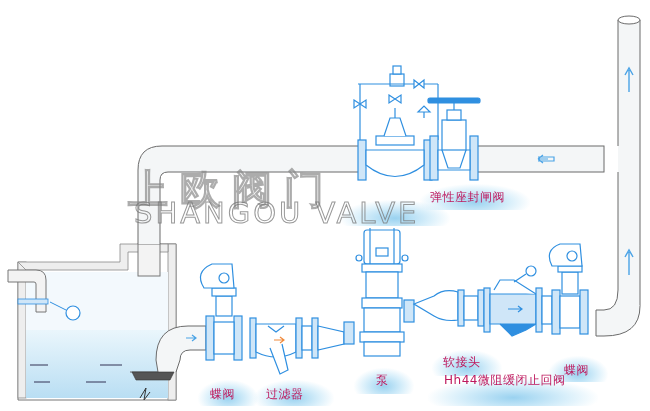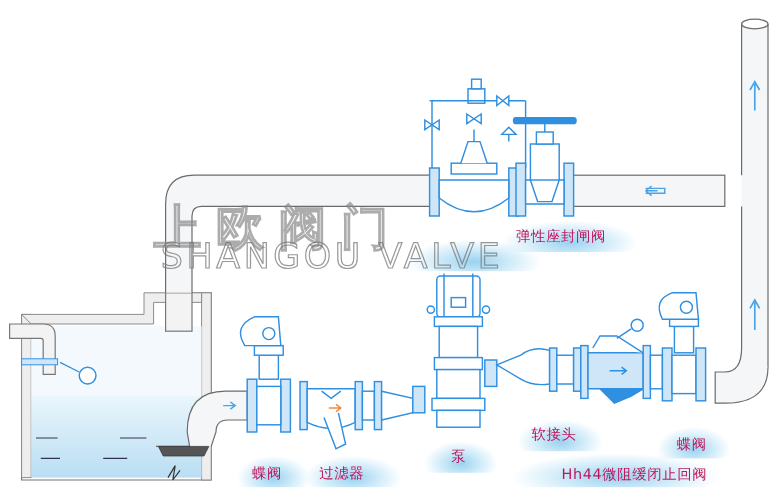--- a/index.html
+++ b/index.html
@@ -184,15 +184,15 @@
 <div class="cloud" style="left:432px;top:350px;width:70px;height:26px;"></div>
 <div class="cloud" style="left:548px;top:356px;width:60px;height:26px;"></div>
 <div class="cloud" style="left:428px;top:378px;width:170px;height:28px;"></div>
 
 <div class="label" style="left:430px;top:189px;">弹性座封闸阀</div>
 <div class="label" style="left:210px;top:386px;">蝶阀</div>
 <div class="label" style="left:266px;top:386px;">过滤器</div>
 <div class="label" style="left:376px;top:372px;">泵</div>
 <div class="label" style="left:443px;top:354px;">软接头</div>
 <div class="label" style="left:564px;top:362px;">蝶阀</div>
-<div class="label" style="left:444px;top:387px;margin-left:24px;">Hh44微阻缓闭止回阀</div>
+<div class="label" style="left:444px;top:372px;">Hh44微阻缓闭止回阀</div>
 
 </div>
 
 </body></html>

